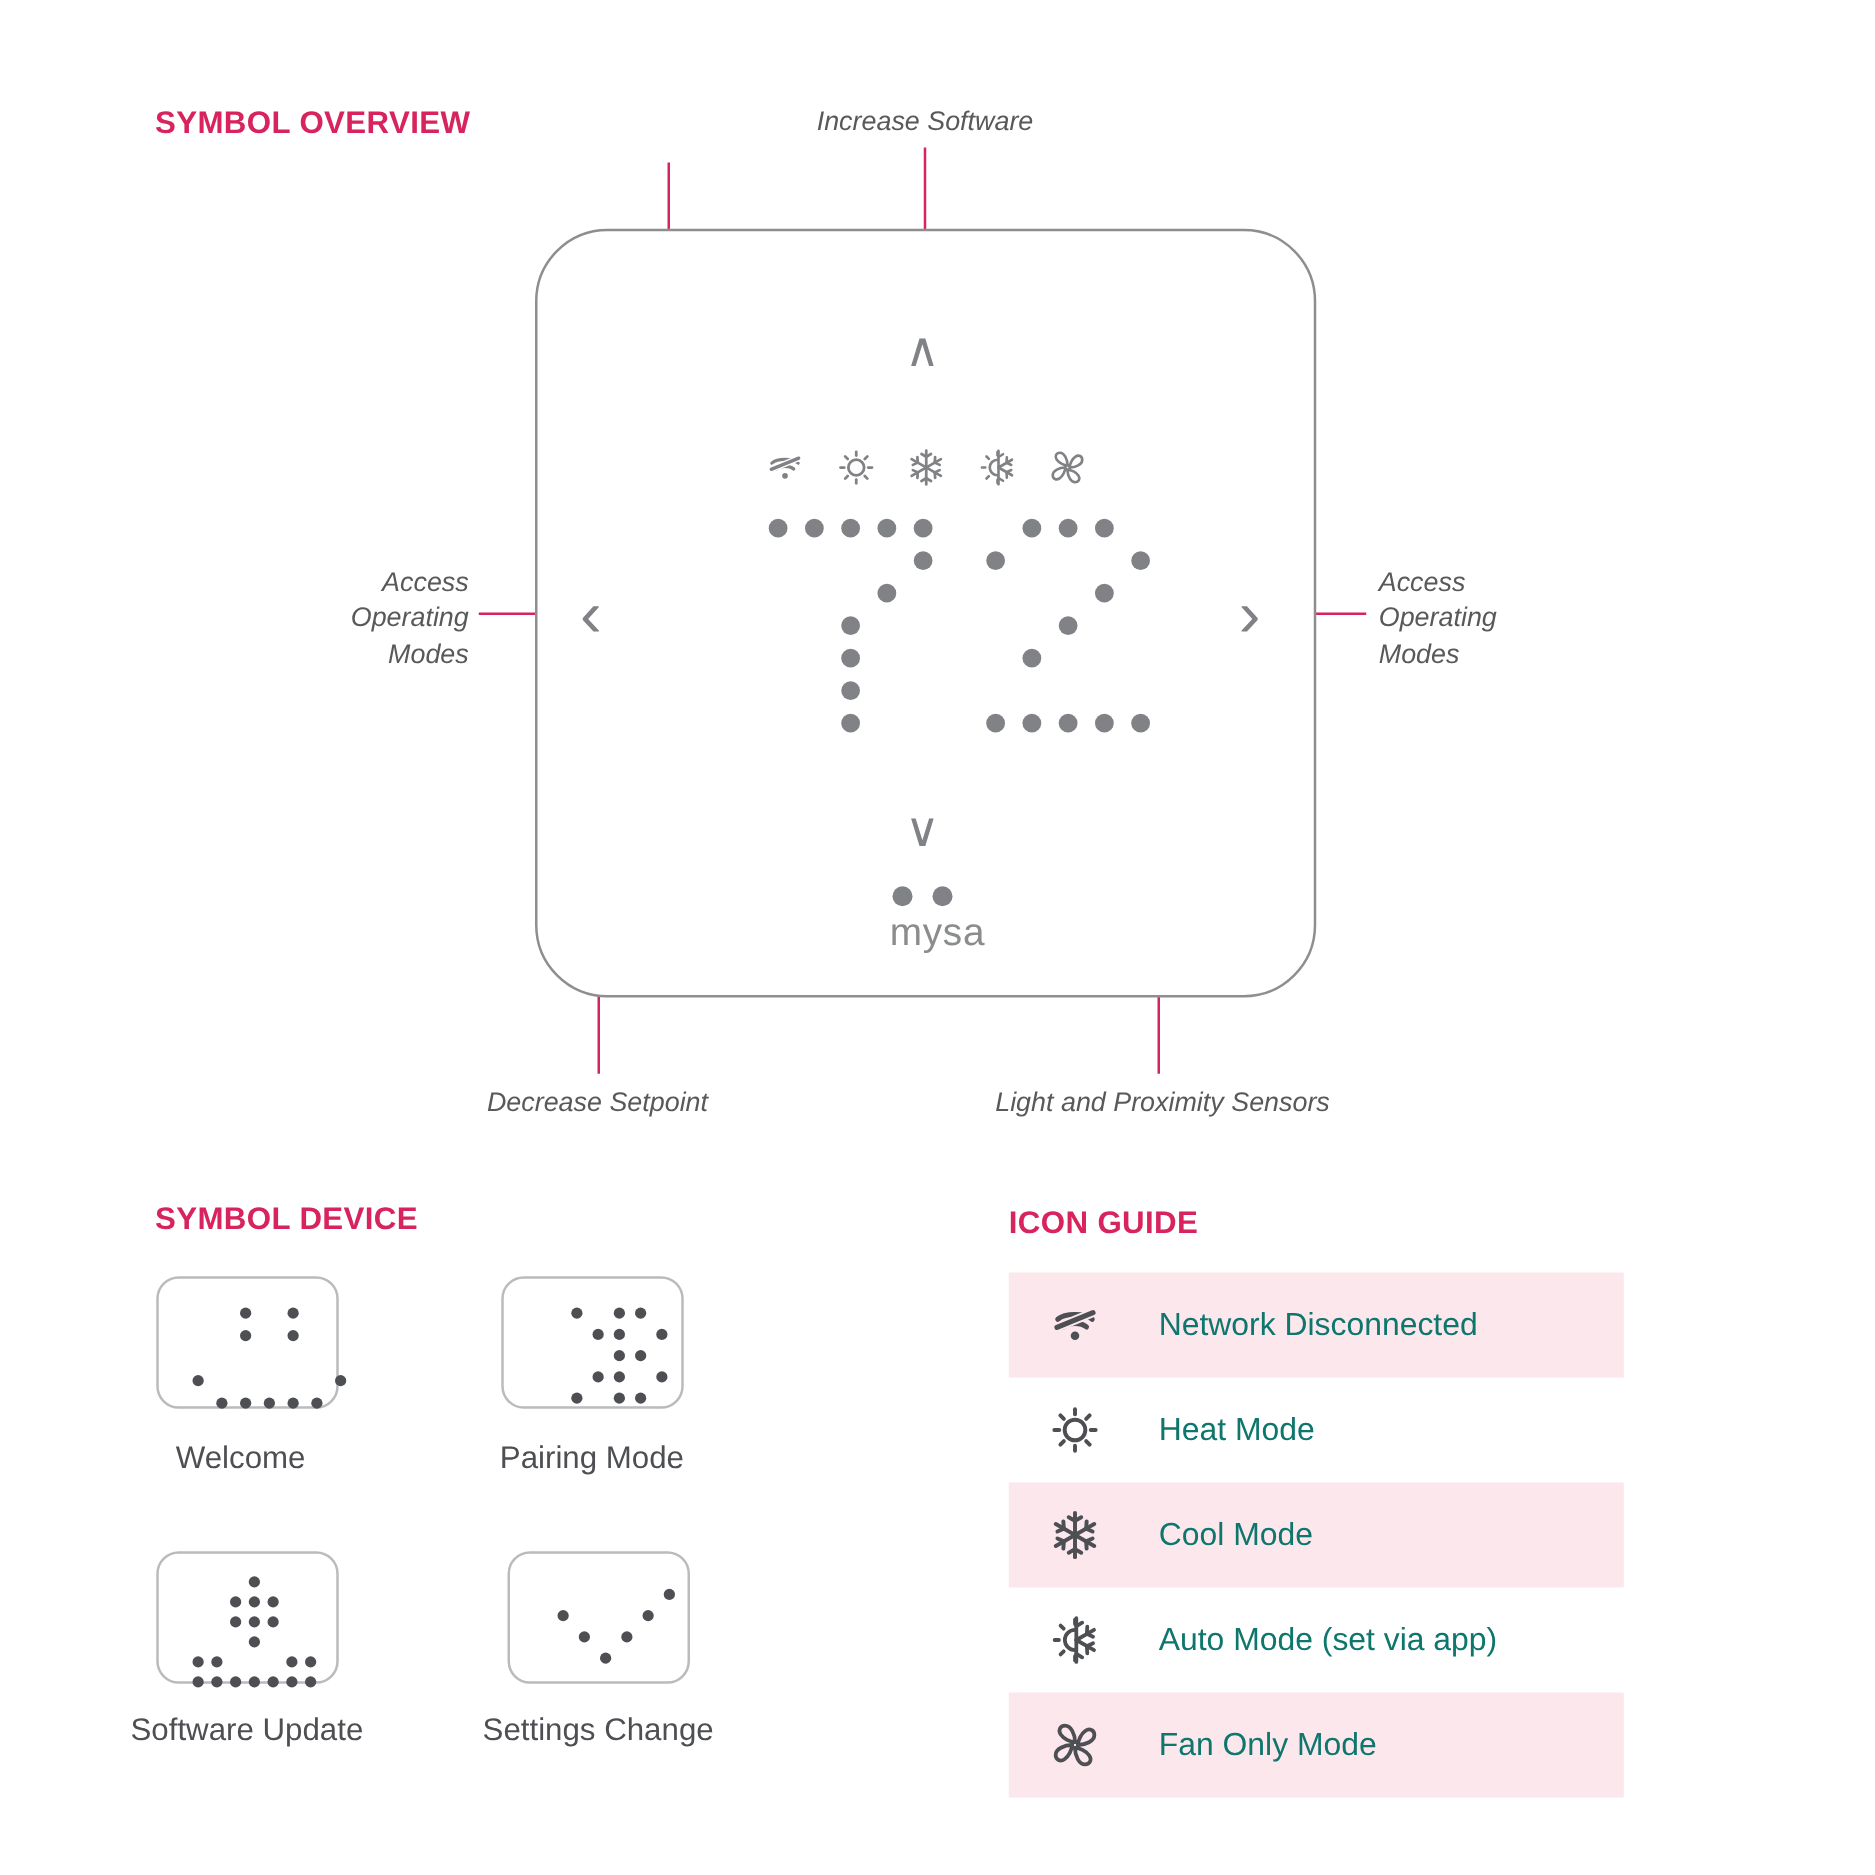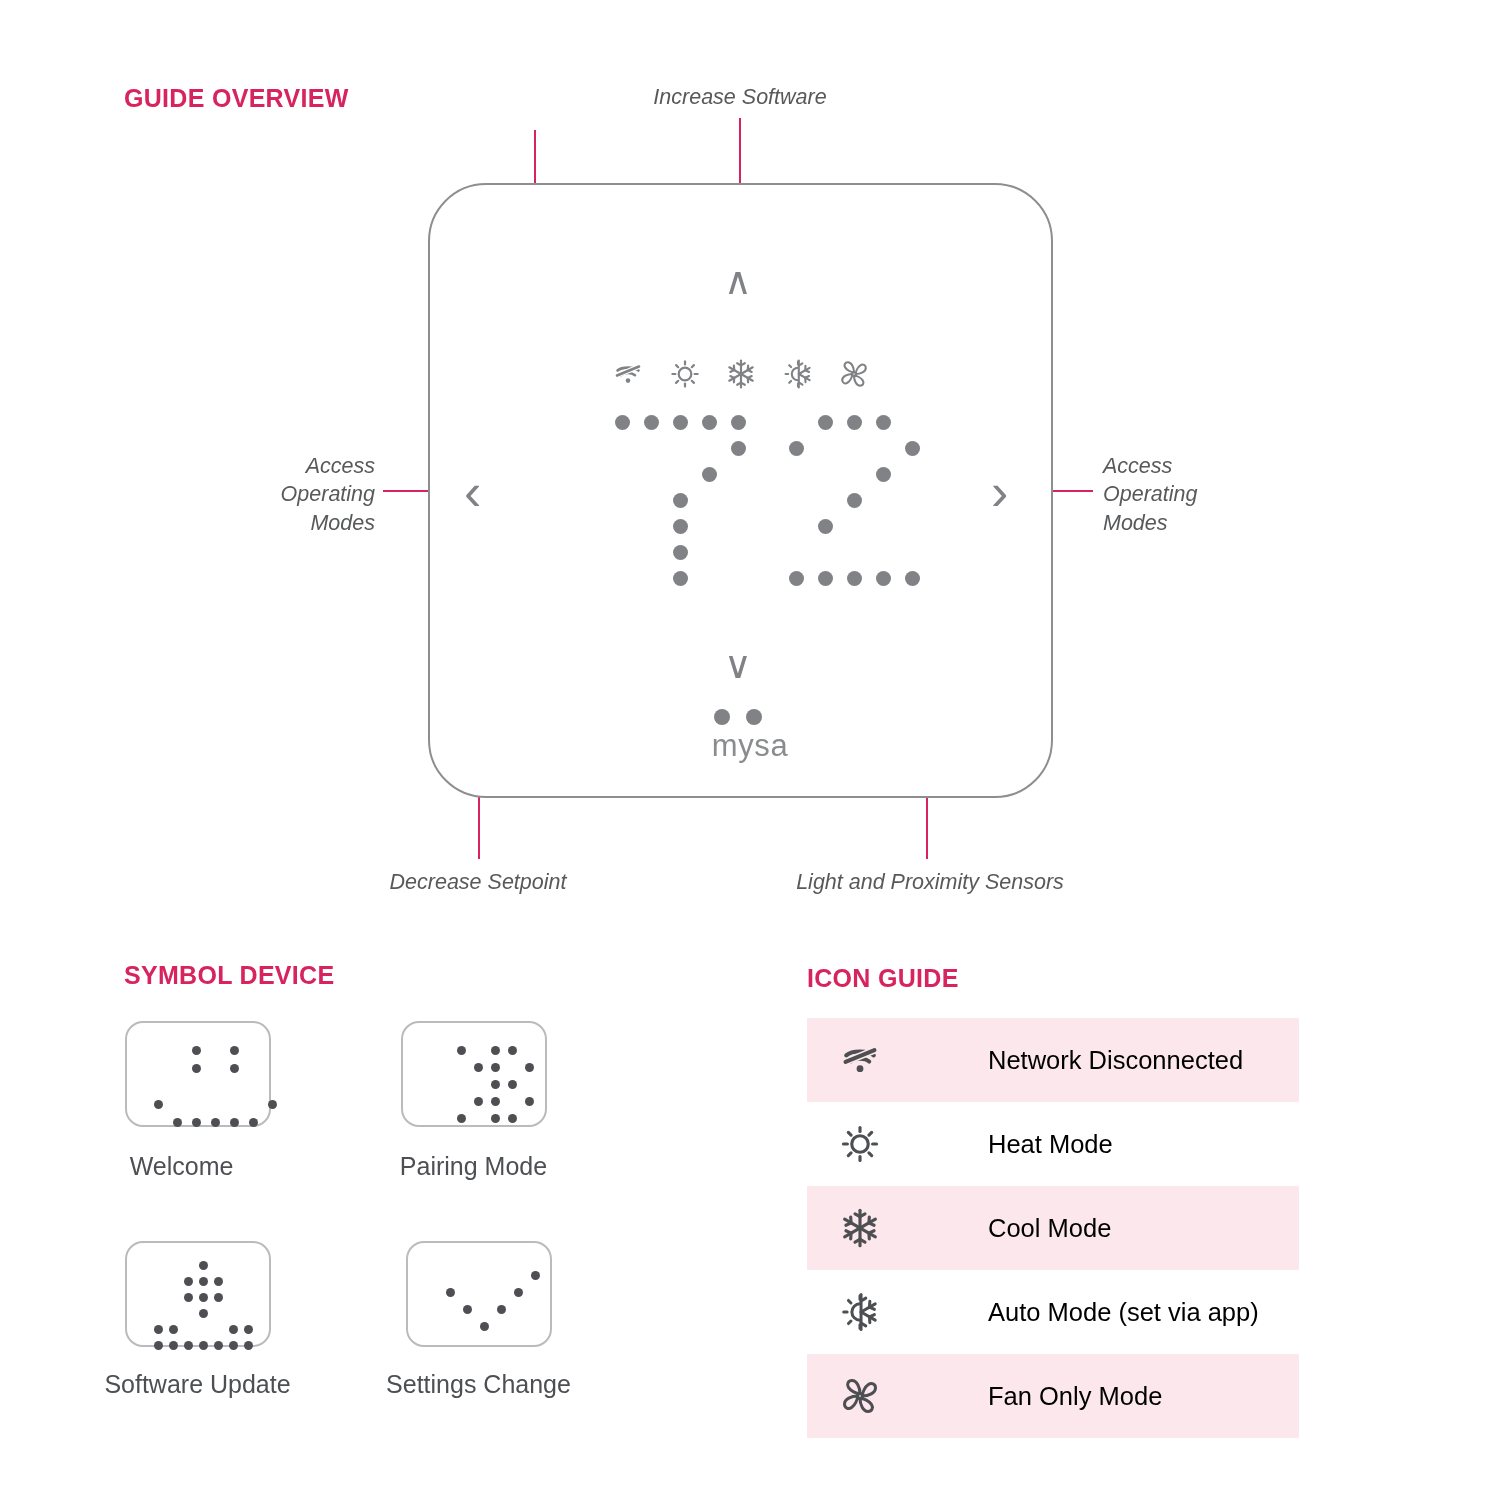--- a/index.html
+++ b/index.html
@@ -110,32 +110,32 @@
 
   
   #icon-guide { position: absolute; left: 807px; top: 1018px; width: 492px; }
   .ig-row {
     display: flex; align-items: center;
     height: 84px; padding-left: 32px;
   }
   .ig-row.shade { background: #FCE8EC; }
   .ig-ico { width: 42px; height: 42px; flex: 0 0 42px; }
   .ig-text {
-    margin-left: 107px;
+    margin-left: 46px;
     font-size: 25.5px;
-    color: #000000;
+    color: #0f766e;
     white-space: nowrap;
   }
 </style>
 </head>
 <body>
 
 <div id="root">
 
-  <div class="section-title" style="left:124px; top:84px;">GUIDE OVERVIEW</div>
+  <div class="section-title" style="left:124px; top:84px;">SYMBOL OVERVIEW</div>
 
   <div class="lead-v" style="left:534px; top:130px; height:371px;"></div>
   <div class="lead-h" style="left:534px; top:499px; width:196px;"></div>
   <div class="lead-dot" style="left:724px; top:494px;"></div>
 
   <div class="callout ctr" style="left:640px; top:83px; width:200px;">Increase Software</div>
   <div class="lead-v" style="left:739px; top:118px; height:140px;"></div>
   <div class="lead-dot" style="left:734px; top:255px;"></div>
 
   <div class="callout rt" style="left:215px; top:452px; width:160px;">Access
@@ -292,21 +292,21 @@
       <div class="sdot" style="left: 65px; top: 41px;"></div>
       <div class="sdot" style="left: 103px; top: 41px;"></div>
       <div class="sdot" style="left: 27px; top: 77px;"></div>
       <div class="sdot" style="left: 141px; top: 77px;"></div>
       <div class="sdot" style="left: 46px; top: 95px;"></div>
       <div class="sdot" style="left: 65px; top: 95px;"></div>
       <div class="sdot" style="left: 84px; top: 95px;"></div>
       <div class="sdot" style="left: 103px; top: 95px;"></div>
       <div class="sdot" style="left: 122px; top: 95px;"></div>
     </div>
-  <div class="sym-label" style="left:49px; top:1152px; width:265px;">Welcome</div>
+  <div class="sym-label" style="left:60px; top:1152px; width:265px;">Welcome</div>
 
   <div class="sym-card" id="sym1" style="left:401px; top:1021px;">
       <div class="sdot" style="left: 54px; top: 23px;"></div>
       <div class="sdot" style="left: 88px; top: 23px;"></div>
       <div class="sdot" style="left: 105px; top: 23px;"></div>
       <div class="sdot" style="left: 71px; top: 40px;"></div>
       <div class="sdot" style="left: 88px; top: 40px;"></div>
       <div class="sdot" style="left: 122px; top: 40px;"></div>
       <div class="sdot" style="left: 88px; top: 57px;"></div>
       <div class="sdot" style="left: 105px; top: 57px;"></div>

